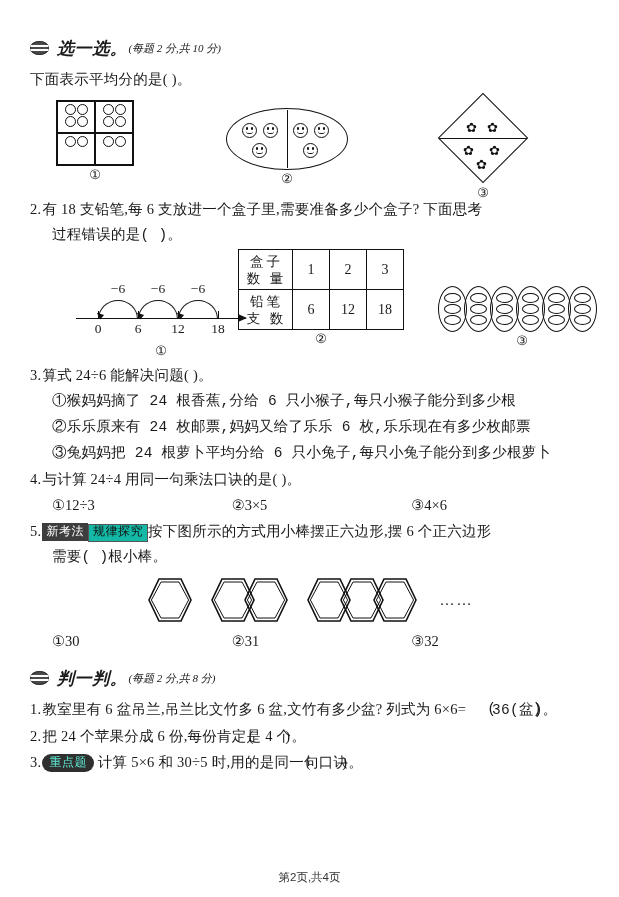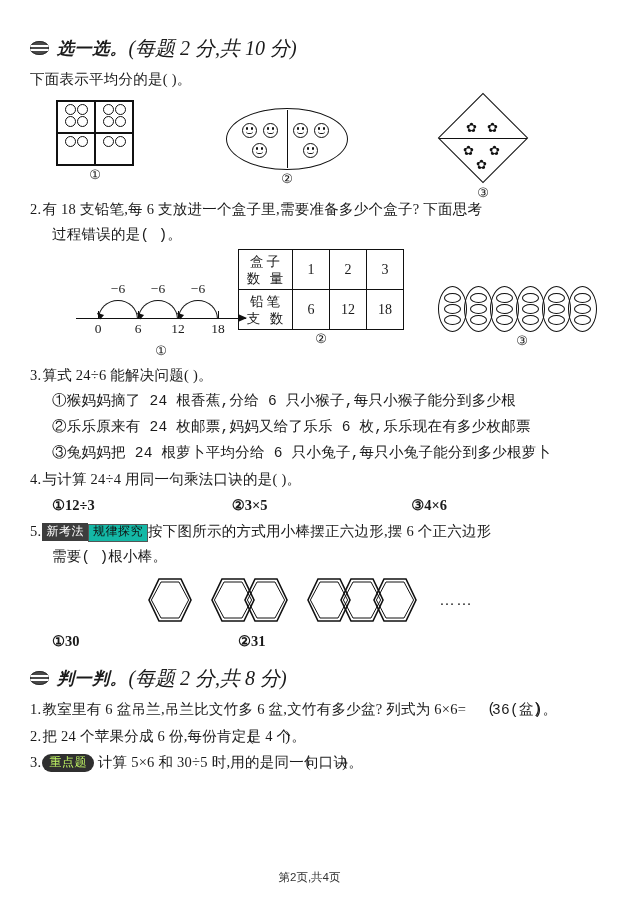--- a/index.html
+++ b/index.html
@@ -47,42 +47,42 @@
   }
   .bullet-icon::before { top: 4px; }
   .bullet-icon::after  { bottom: 4px; }
   .section-title {
     font-size: 17px;
     font-weight: bold;
     letter-spacing: .6px;
     white-space: nowrap;
   }
   .section-score {
-    font-size: 20px;
+    font-size: 11px;
     margin-left: 1px;
     white-space: nowrap;
   }
 
   
   .q {
     font-size: 14.5px;
     line-height: 26px;
     letter-spacing: .25px;
   }
   .q-line { display: block; white-space: nowrap; }
   .indent { padding-left: 22px; font-family: Liberation Mono, monospace; }
   .qnum { margin-right: 1px; }
 
   .opts-row {
     display: flex;
     padding-left: 22px;
     font-size: 14.5px;
     line-height: 26px;
   }
-  .opts-row .opt { width: 186px; white-space: nowrap; font-weight: bold; }
+  .opts-row .opt { width: 186px; white-space: nowrap; }
 
   
   .badge-dark {
     display: inline-block;
     background: #3d3d3d;
     color: #fff;
     font-size: 12px;
     padding: 1px 4px 2px 4px;
     line-height: 15px;
     vertical-align: 1px;
@@ -97,21 +97,21 @@
     font-size: 12px;
     padding: 0px 4px 1px 4px;
     line-height: 15px;
     vertical-align: 1px;
     letter-spacing: .5px;
     font-family: Liberation Mono, monospace;
   }
   .badge-pill {
     display: inline-block;
     background: #2f2f2f;
-    color: #bef264;
+    color: #5eead4;
     font-size: 12px;
     border-radius: 9px;
     padding: 1px 7px 2px 7px;
     line-height: 15px;
     vertical-align: 1px;
     letter-spacing: .5px;
     font-family: Liberation Serif, serif;
   }
 
   
@@ -603,20 +603,21 @@
             <polygon points="13,6 31,6 40.6,24 31,42 13,42 3.4,24" fill="none" stroke="#111" stroke-width="1"></polygon>
           </svg>
       </div>
     </div>
     <span class="hex-dots">……</span>
   </div>
 
   <div class="opts-row" style="margin-top:2px;">
     <span class="opt">①30</span>
     <span class="opt">②31</span>
+    <span class="opt">③32</span>
   </div>
 
   <div class="section-head" style="margin-top:10px;">
     <span class="bullet-icon"></span>
     <span class="section-title">判一判。</span>
     <span class="section-score">(每题 2 分,共 8 分)</span>
   </div>
 
   <div class="q">
     <span class="tf-line"><span class="qnum">1.</span><span>教室里有 6 盆吊兰,吊兰比文竹多 6 盆,文竹有多少盆? 列式为 6×6=</span></span>

